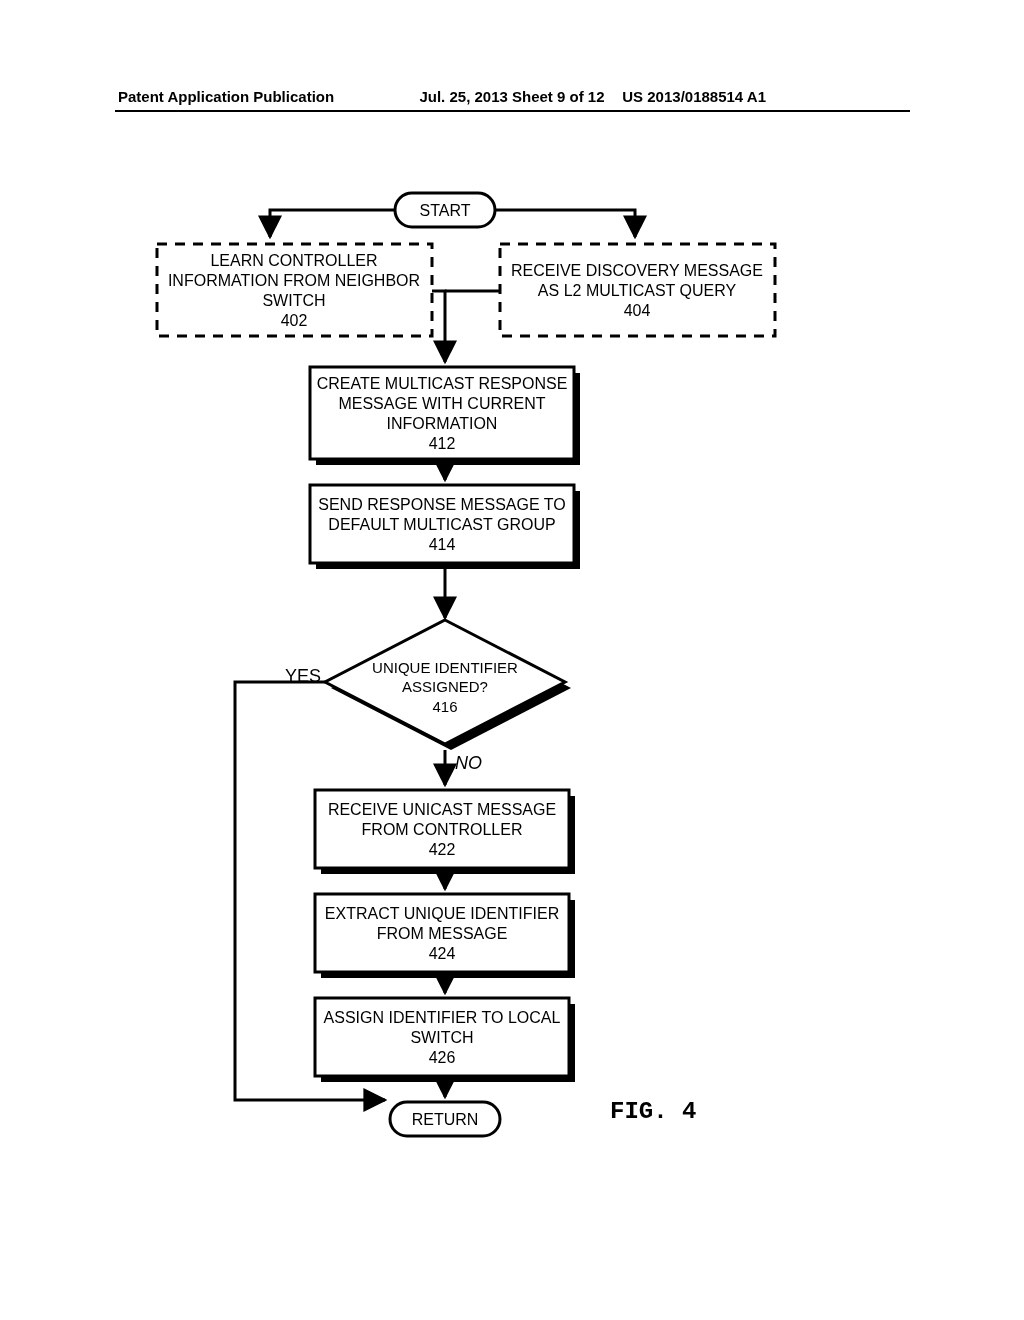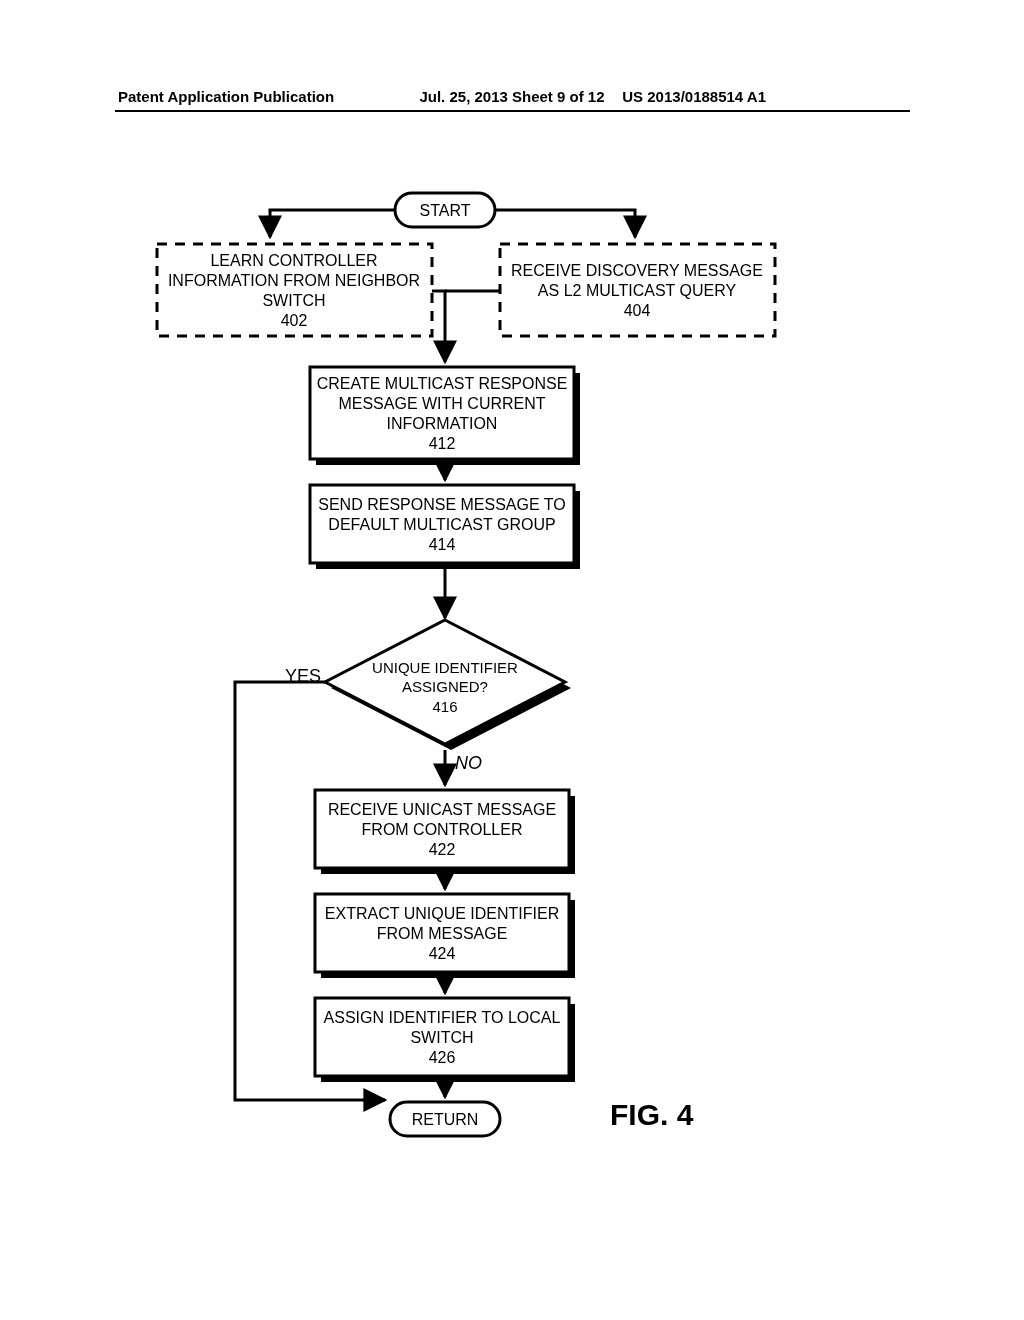--- a/index.html
+++ b/index.html
@@ -49,21 +49,22 @@
     border-top: 2px solid #000;
   }
   .svg-stage {
     position: absolute;
     top: 0;
     left: 0;
   }
   .fig-label {
     position: absolute;
     font-weight: bold;
-    font-size: 30px;
+    font-size: 24px;
+    font-family: Liberation Mono, monospace;
   }
   .yes-label, .no-label {
     position: absolute;
     font-size: 18px;
   }
 </style>
 </head>
 <body>
 
 <div class="header">

